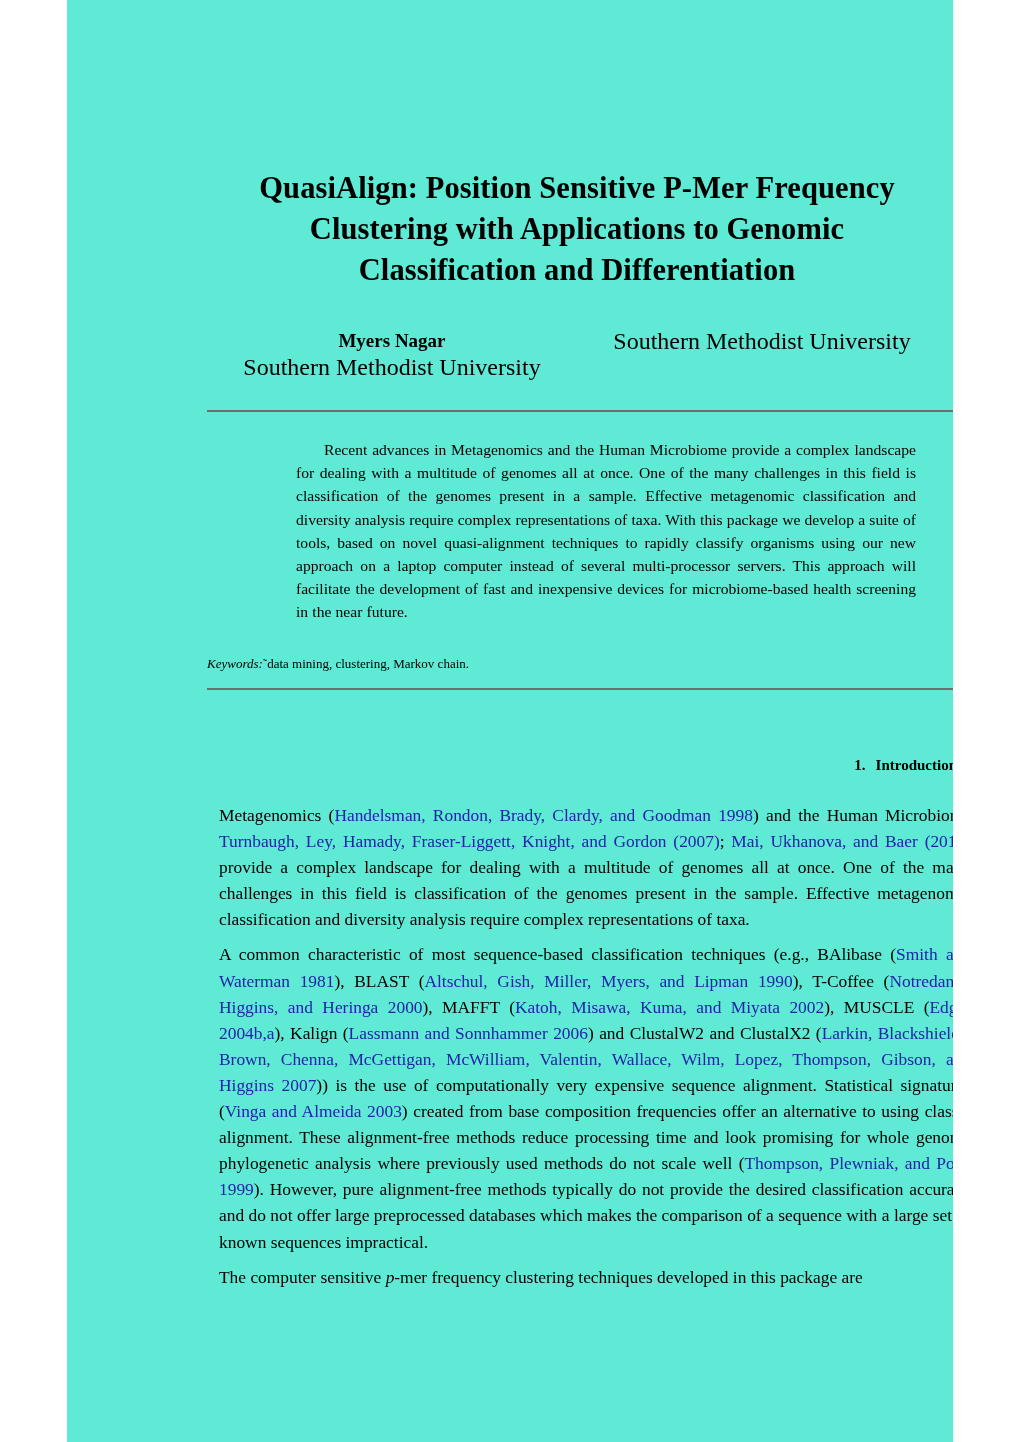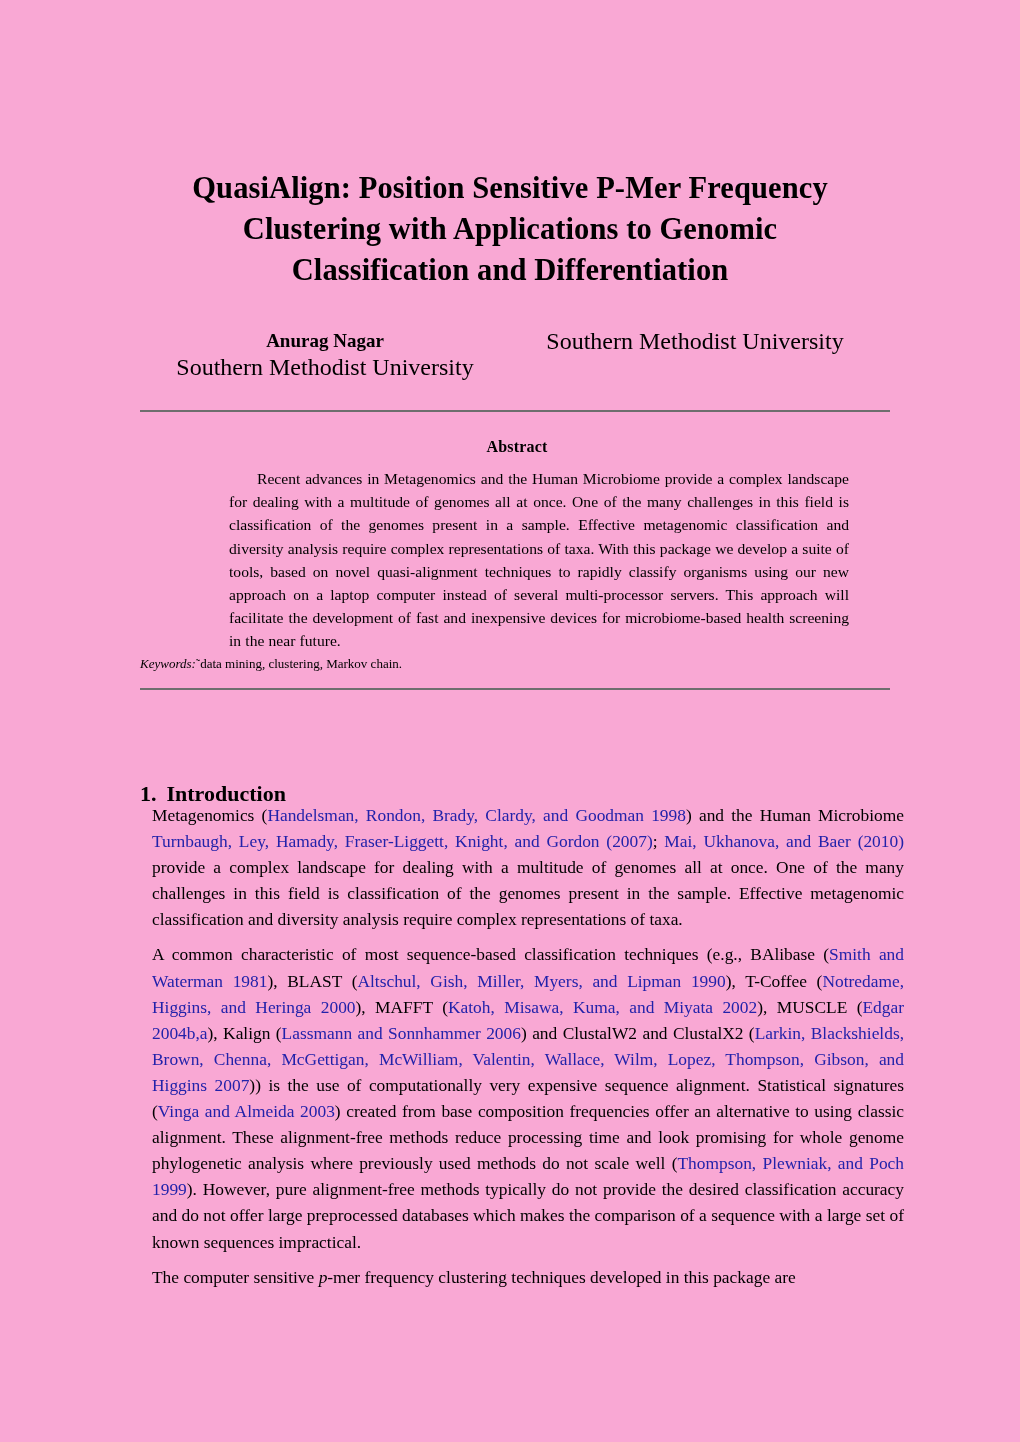--- a/index.html
+++ b/index.html
@@ -6,24 +6,24 @@
     margin: 0;
     padding: 0;
     background: #ffffff;
   }
   body {
     font-family: "Liberation Serif", "DejaVu Serif", serif;
     color: #000000;
   }
   .page {
     position: relative;
-    width: 1020px;
+    width: 886px;
     height: 1442px;
     margin: 0 auto;
-    background: #f9a8d4;
+    background: #5eead4;
     overflow: hidden;
   }
 
   
   .title-block {
     position: absolute;
     left: 140px;
     top: 168px;
     width: 740px;
     text-align: center;
@@ -104,24 +104,23 @@
   .keywords .kw-label {
     font-style: italic;
   }
 
   
   .section-heading {
     position: absolute;
     left: 140px;
     top: 757px;
     width: 750px;
-    text-align: left;
-    font-size: 22px;
+    text-align: right;
+    font-size: 15px;
     font-weight: bold;
-    margin-top: 24px;
   }
   .section-heading .secnum { margin-right: 10px; }
 
   
   .body-col {
     position: absolute;
     left: 140px;
     top: 802px;
     width: 752px;
     margin-left: 12px;
@@ -143,33 +142,32 @@
 <div class="page">
 
   <div class="title-block">
     <div class="title-line">QuasiAlign: Position Sensitive P-Mer Frequency</div>
     <div class="title-line">Clustering with Applications to Genomic</div>
     <div class="title-line">Classification and Differentiation</div>
   </div>
 
   <div class="authors">
     <div class="author-col">
-      <div class="author-name">Anurag Nagar</div>
+      <div class="author-name">Myers Nagar</div>
       <div class="author-affil">Southern Methodist University</div>
     </div>
     <div class="author-col">
       <div class="author-affil">Southern Methodist University</div>
     </div>
   </div>
 
   <div class="hrule top"></div>
   <div class="hrule bottom"></div>
 
   <div class="abstract-block">
-    <div class="abstract-heading">Abstract</div>
     <div class="abstract-body">Recent advances in Metagenomics and the Human Microbiome provide a complex landscape for dealing with a multitude of genomes all at once. One of the many challenges in this field is classification of the genomes present in a sample. Effective metagenomic classification and diversity analysis require complex representations of taxa. With this package we develop a suite of tools, based on novel quasi-alignment techniques to rapidly classify organisms using our new approach on a laptop computer instead of several multi-processor servers. This approach will facilitate the development of fast and inexpensive devices for microbiome-based health screening in the near future.</div>
   </div>
 
   <div class="keywords">
     <span class="kw-label">Keywords:</span><span>˜</span><span>data mining, clustering, Markov chain.</span>
   </div>
 
   <div class="section-heading">
     <span class="secnum">1.</span><span>Introduction</span>
   </div>

